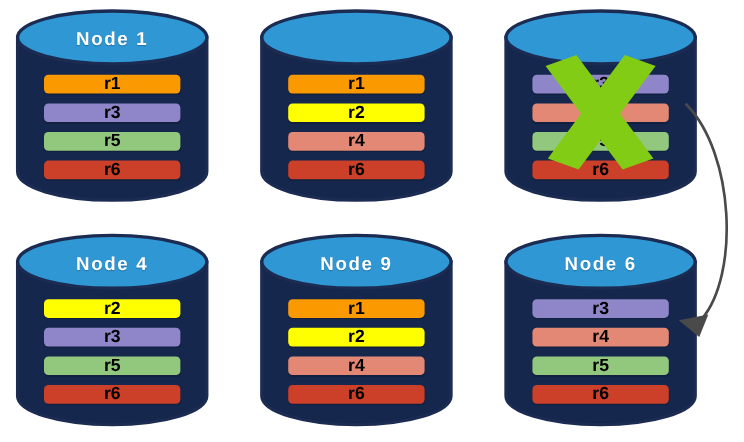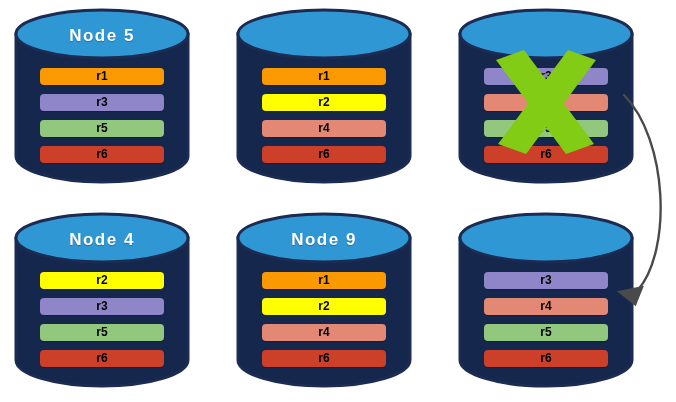--- a/index.html
+++ b/index.html
@@ -51,21 +51,21 @@
     left: 26px;
     top: 60px;
     width: 124px;
   }
   .replica {
     position: relative;
     height: 17px;
     margin-bottom: 9px;
     border-radius: 4px;
     color: #000000;
-    font-size: 12px;
+    font-size: 16px;
     font-weight: bold;
     line-height: 17px;
     text-align: center;
     font-family: "Liberation Sans", sans-serif;
     box-shadow: 0 1px 1px rgba(0,0,0,0.18);
   }
   .x-overlay {
     position: absolute;
     left: 0; top: 0;
     width: 176px;
@@ -82,21 +82,21 @@
 </style>
 </head>
 <body style="background: rgb(255, 255, 255);">
 
 <div id="canvas">
     <div class="node" style="left: 14px; top: 8px;">
       <svg viewBox="0 0 176 174">
         <path d="M 2 26 L 2 148 A 86 26 0 0 0 174 148 L 174 26 Z" fill="#15274d" stroke="#1b2b52" stroke-width="3"></path>
         <ellipse cx="88" cy="26" rx="86" ry="24" fill="#2e97d4" stroke="#1b2b52" stroke-width="3"></ellipse>
       </svg>
-      <div class="node-label">Node 5</div>
+      <div class="node-label">Node 1</div>
       <div class="replica-stack">
         <div class="replica" style="background: rgb(250, 154, 0); color: rgb(0, 0, 0);">r1</div>
         <div class="replica" style="background: rgb(142, 134, 200); color: rgb(0, 0, 0);">r3</div>
         <div class="replica" style="background: rgb(146, 199, 126); color: rgb(0, 0, 0);">r5</div>
         <div class="replica" style="background: rgb(204, 63, 40); color: rgb(0, 0, 0);">r6</div>
       </div>
     </div>
     <div class="node" style="left: 236px; top: 8px;">
       <svg viewBox="0 0 176 174">
         <path d="M 2 26 L 2 148 A 86 26 0 0 0 174 148 L 174 26 Z" fill="#15274d" stroke="#1b2b52" stroke-width="3"></path>
@@ -149,20 +149,21 @@
         <div class="replica" style="background: rgb(255, 255, 0); color: rgb(0, 0, 0);">r2</div>
         <div class="replica" style="background: rgb(226, 136, 116); color: rgb(0, 0, 0);">r4</div>
         <div class="replica" style="background: rgb(204, 63, 40); color: rgb(0, 0, 0);">r6</div>
       </div>
     </div>
     <div class="node" style="left: 458px; top: 212px;">
       <svg viewBox="0 0 176 174">
         <path d="M 2 26 L 2 148 A 86 26 0 0 0 174 148 L 174 26 Z" fill="#15274d" stroke="#1b2b52" stroke-width="3"></path>
         <ellipse cx="88" cy="26" rx="86" ry="24" fill="#2e97d4" stroke="#1b2b52" stroke-width="3"></ellipse>
       </svg>
+      <div class="node-label">Node 6</div>
       <div class="replica-stack">
         <div class="replica" style="background: rgb(142, 134, 200); color: rgb(0, 0, 0);">r3</div>
         <div class="replica" style="background: rgb(226, 136, 116); color: rgb(0, 0, 0);">r4</div>
         <div class="replica" style="background: rgb(146, 199, 126); color: rgb(0, 0, 0);">r5</div>
         <div class="replica" style="background: rgb(204, 63, 40); color: rgb(0, 0, 0);">r6</div>
       </div>
     </div>
   </div>
 
 <div class="arrow-layer">

